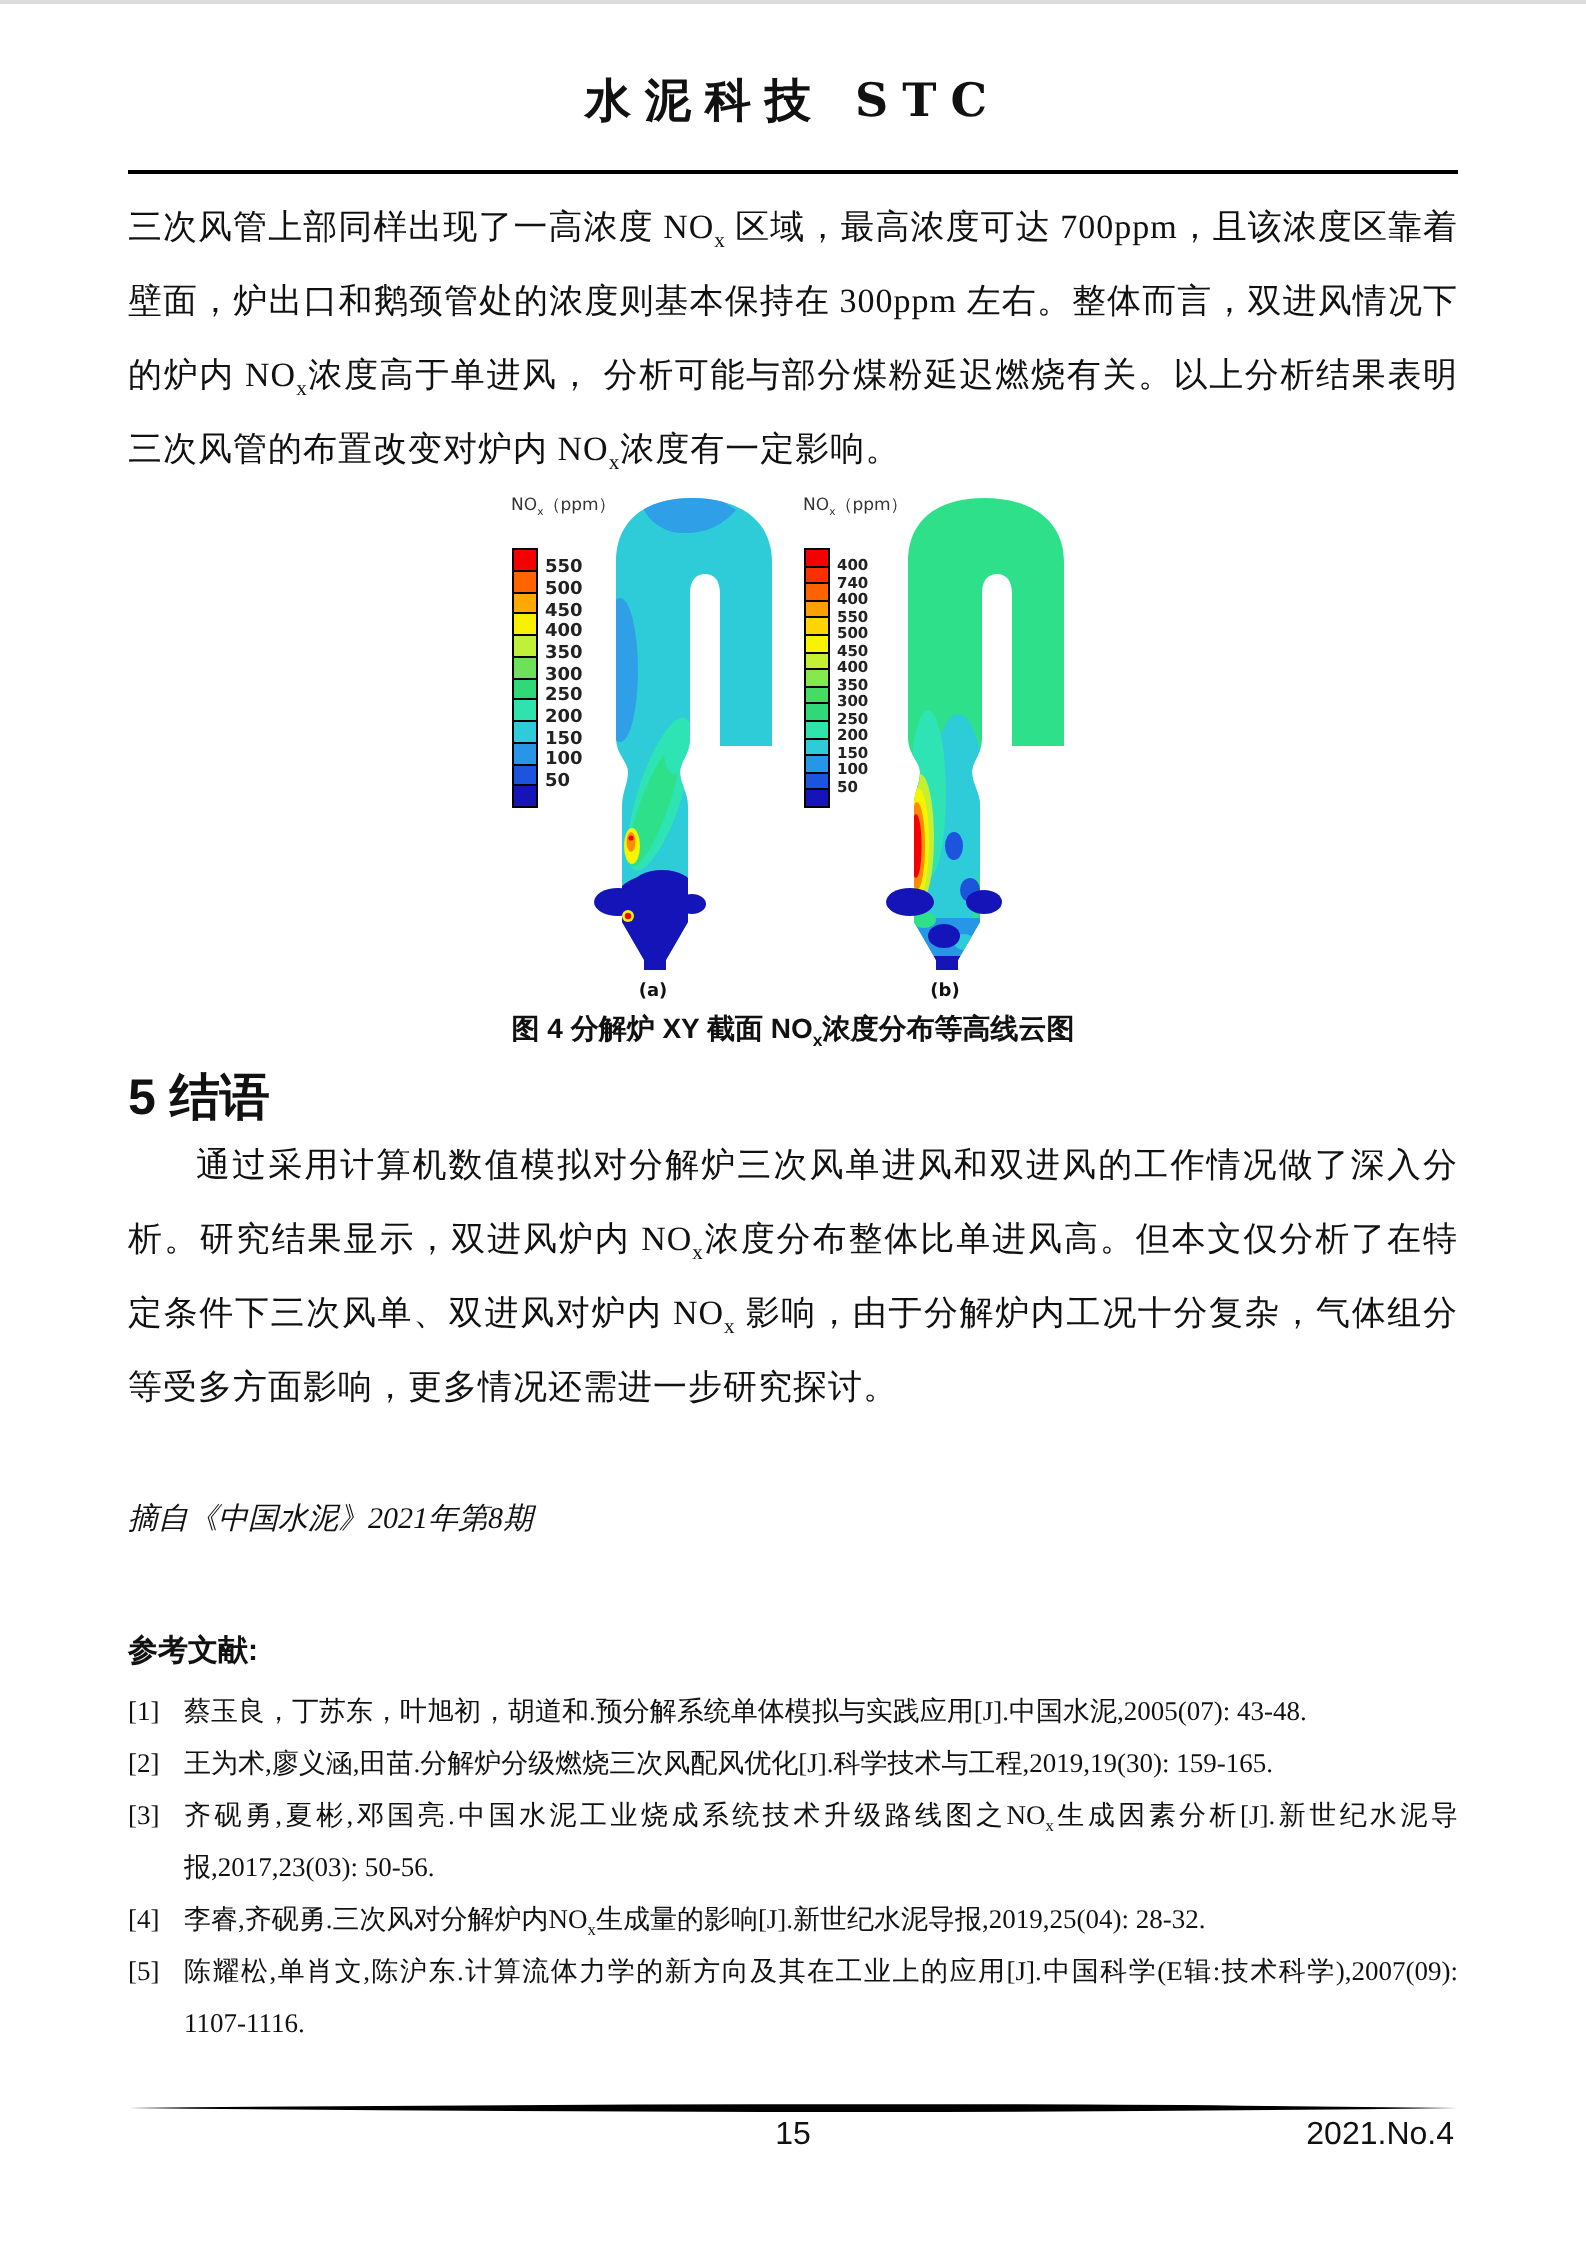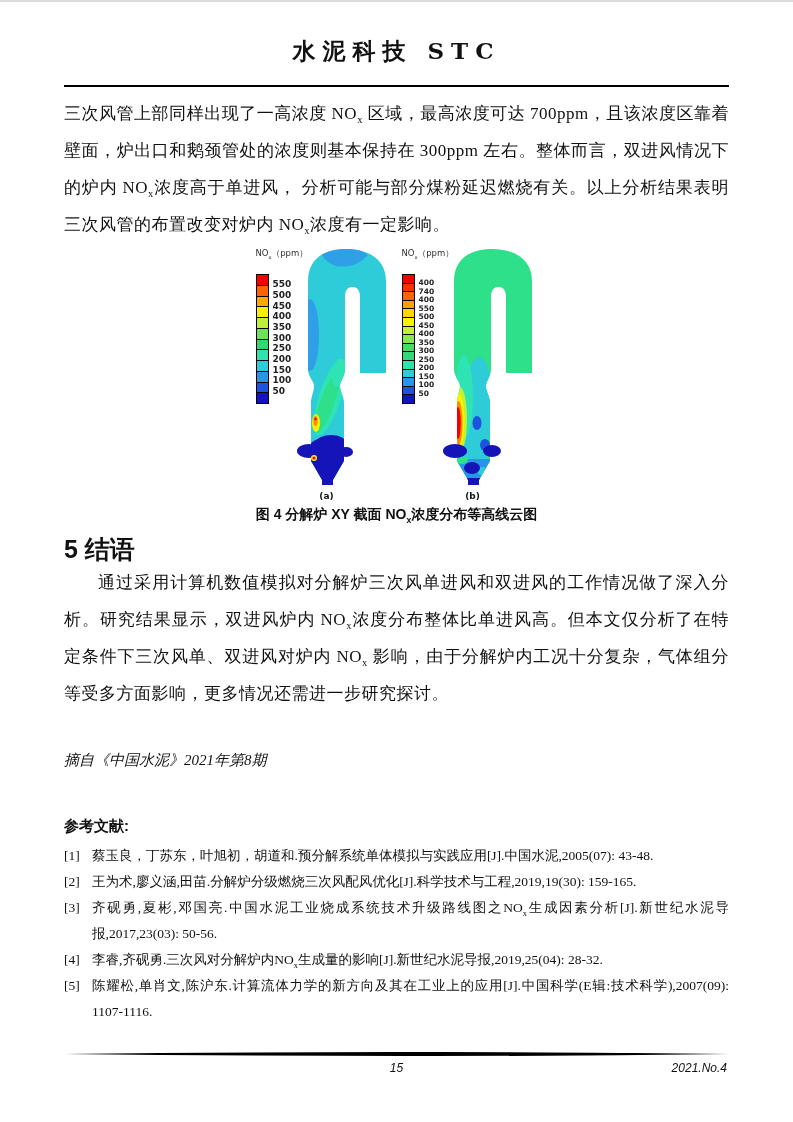--- a/index.html
+++ b/index.html
@@ -102,21 +102,21 @@
     font-size:15px;font-weight:bold;line-height:20px;
   }
   .ref-list{margin-top:7px;}
   .ref-item{display:flex;font-size:13.5px;line-height:26px;text-align:justify;}
   .ref-num{flex:0 0 28px;}
   .ref-text{flex:1 1 auto;}
   
   .footer{position:absolute;left:64px;right:64px;bottom:46px;}
   .footer-rule{display:block;width:100%;height:6px;}
   .footer-row{position:relative;margin-top:3px;height:16px;
-    font-family:"Liberation Sans","DejaVu Sans",sans-serif;font-size:12px;line-height:16px;font-style:italic;}
+    font-family:"Liberation Sans","DejaVu Sans",sans-serif;font-size:16px;line-height:16px;}
   .page-num{position:absolute;left:0;right:0;text-align:center;}
   .issue{position:absolute;right:2px;top:0;}
 </style>
 </head>
 <body>
 
 <div class="page">
 
   <h1 class="journal-title">水泥科技 STC</h1>
   <hr class="header-rule">

